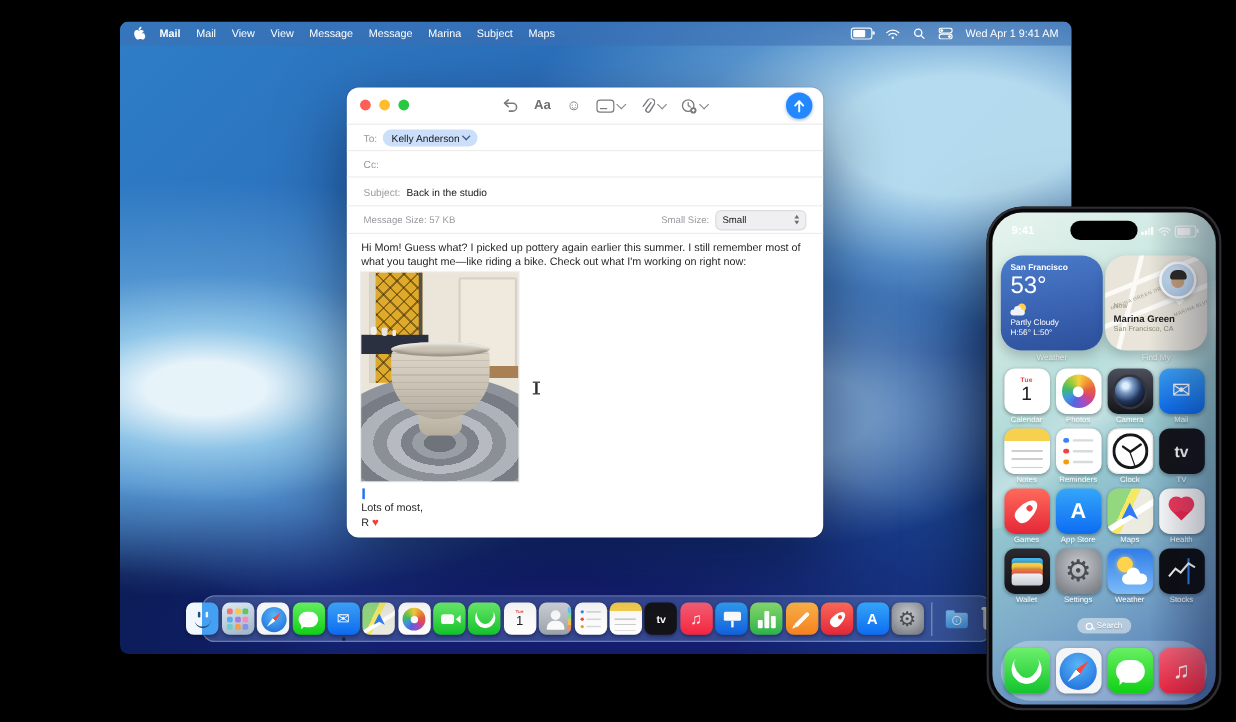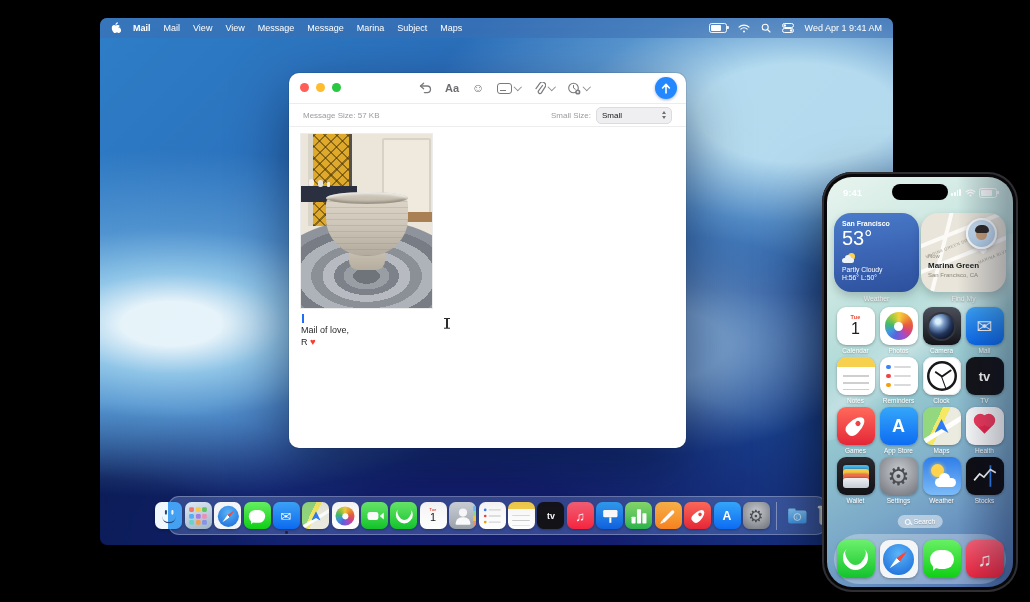--- a/index.html
+++ b/index.html
@@ -363,48 +363,63 @@
             <span class="chev"></span>
           </span>
         </div>
         <span class="send-btn">
           <svg width="10" height="11" viewBox="0 0 10 11" fill="none" stroke="#fff" stroke-width="1.6" stroke-linecap="round" stroke-linejoin="round">
               <path d="M5 10 V1.6 M1.6 5 L5 1.4 L8.4 5"></path>
             </svg>
         </span>
       </div>
 
+      <div class="fieldrow row-to">
+        <span>To:</span>
+        <span class="to-token">
+          <span>Kelly Anderson</span>
+          <span class="token-chev"></span>
+        </span>
+      </div>
+      <div class="fieldrow row-cc">
+        <span>Cc:</span>
+      </div>
+      <div class="fieldrow row-subject">
+        <span>Subject:</span>
+        <span class="subject-value">Back in the studio</span>
+      </div>
       <div class="fieldrow row-meta">
         <span>Message Size: 57 KB</span>
         <div class="meta-right">
           <span>Small Size:</span>
           <span class="size-select">
             <span class="val">Small</span>
             <span class="stepper">
                 <i class="step-up"></i>
                 <i class="step-down"></i>
               </span>
           </span>
         </div>
       </div>
 
       <div class="compose-body">
+        <p style="margin:2px 0 0 0;">Hi Mom! Guess what? I picked up pottery again earlier this summer. I still remember most of what you taught me—like riding a bike. Check out what I'm working on right now:</p>
         <div class="pottery">
           <div class="p-door"></div>
           <div class="p-window"></div>
           <div class="p-counter"></div>
           <div class="p-wood"></div>
           <div class="p-wheel"></div>
           <div class="p-foot"></div>
           <div class="p-bowl"></div>
           <div class="p-rim"></div>
         </div>
         <div class="caret-line"></div>
         <div class="closing">
-          <p>Mail of love,</p>
+          <p>Lots of most,</p>
           <p><span>R</span> <span class="sig-heart">♥</span></p>
         </div>
       </div>
     </div>
 
     <div class="mac-dock">
       <div style="display:flex;align-items:center;">
           <div class="mdock-item">
             <span class="appicon ic-finder mic">
               <span class="iw">

